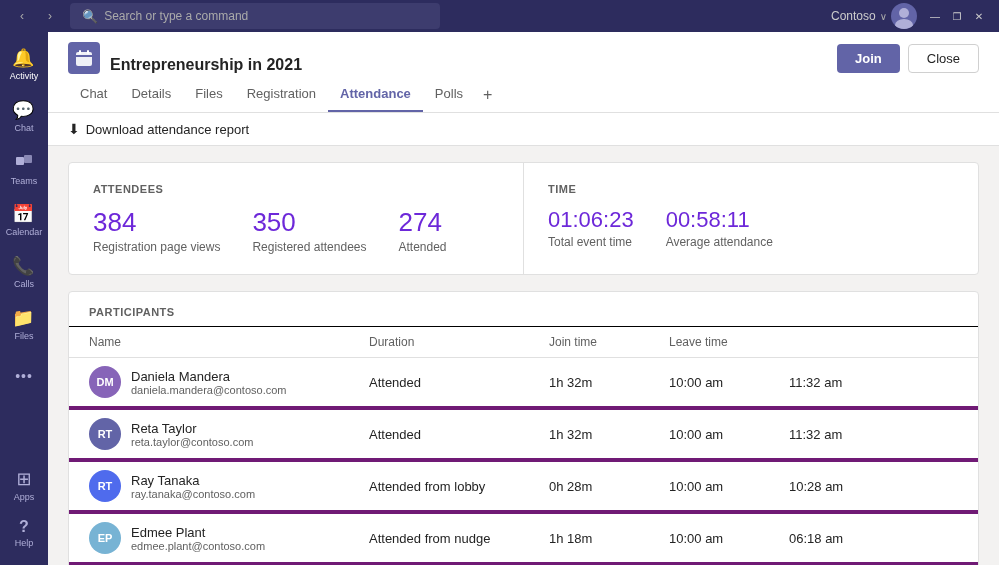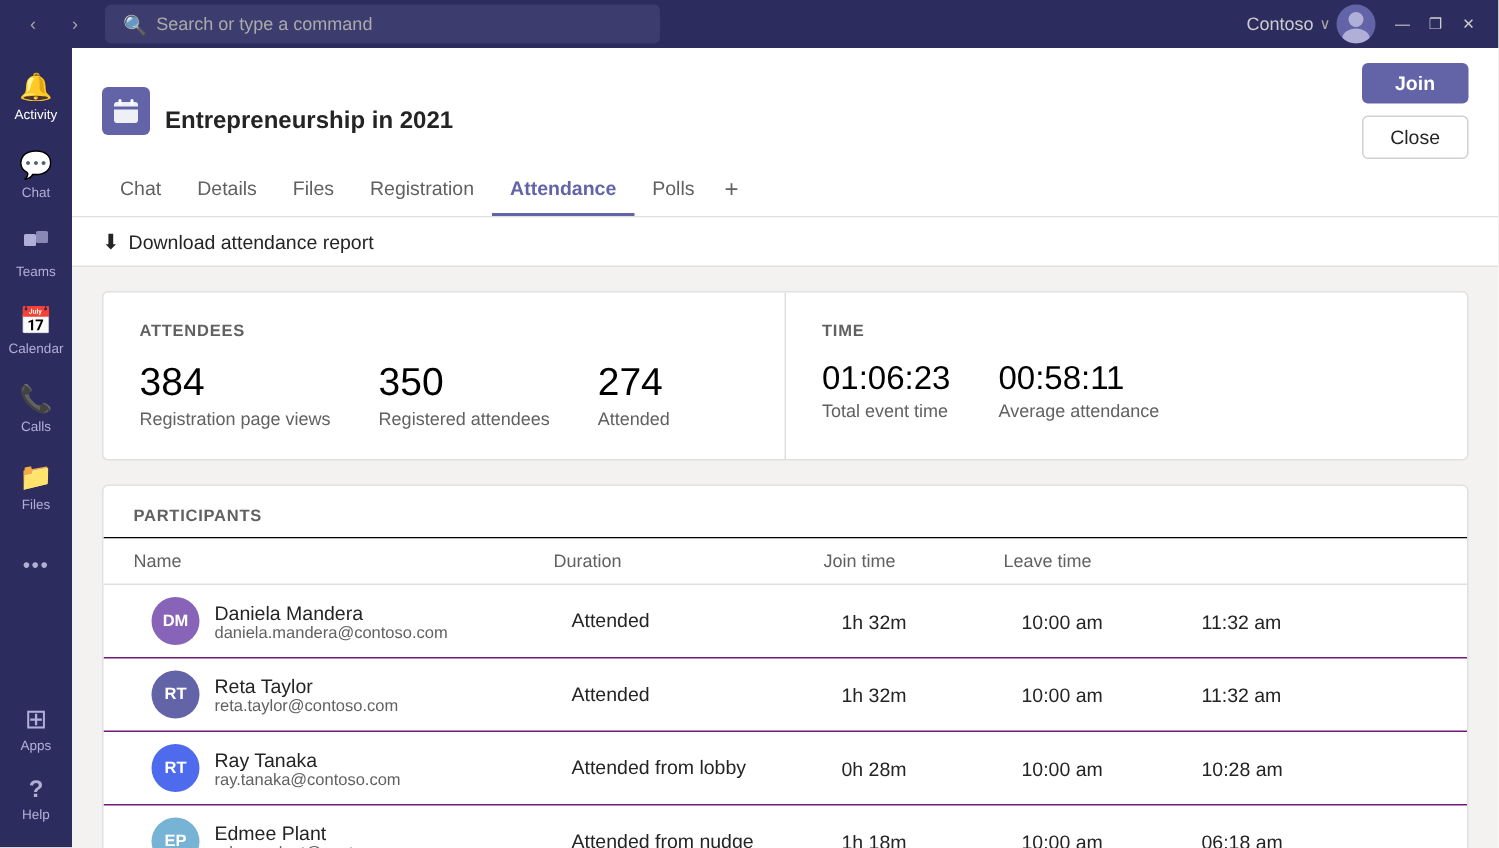--- a/index.html
+++ b/index.html
@@ -105,21 +105,21 @@
     }
     .meeting-title-left { display: flex; align-items: flex-end; gap: 10px; }
     .meeting-icon {
       width: 32px; height: 32px;
       background: #6264a7;
       border-radius: 4px;
       display: flex; align-items: center; justify-content: center;
       color: white; font-size: 16px;
     }
     .meeting-name { font-size: 16px; font-weight: 600; color: #242424; }
-    .meeting-title-right { display: flex; gap: 8px; flex-direction: column; }
+    .meeting-title-right { display: flex; gap: 8px; }
     .btn-join {
       background: #6264a7; color: white; border: none;
       padding: 6px 18px; border-radius: 4px; cursor: pointer;
       font-size: 13px; font-weight: 600;
     }
     .btn-close {
       background: white; color: #242424; border: 1px solid #d0d0d0;
       padding: 6px 18px; border-radius: 4px; cursor: pointer;
       font-size: 13px;
     }
@@ -187,21 +187,21 @@
     .stats-section-title {
       font-size: 11px;
       font-weight: 700;
       color: #616161;
       letter-spacing: 0.5px;
       text-transform: uppercase;
       margin-bottom: 12px;
     }
     .stats-metrics { display: flex; gap: 32px; }
     .metric-item {}
-    .metric-value { font-size: 26px; font-weight: 300; color: #000000; }
+    .metric-value { font-size: 26px; font-weight: 300; color: #6d28d9; }
     .metric-label { font-size: 12px; color: #616161; margin-top: 2px; }
 
     
     .participants-section {
       background: white;
       border-radius: 4px;
       border: 1px solid #e0e0e0;
       overflow: hidden;
     }
     .participants-header {
@@ -221,22 +221,22 @@
       background: white;
     }
     .th {
       font-size: 12px;
       color: #616161;
       font-weight: 400;
     }
     .table-row {
       display: grid;
       grid-template-columns: 280px 180px 120px 120px 120px;
-      padding: 8px 32px;
-      border-bottom: 1px solid #701a75;
+      padding: 8px 20px;
+      border-bottom: 4px solid #701a75;
       align-items: center;
     }
     .participant-cell { display: flex; align-items: center; gap: 10px; }
     .participant-avatar {
       width: 32px; height: 32px; border-radius: 50%;
       display: flex; align-items: center; justify-content: center;
       font-size: 11px; font-weight: 600; color: white;
       flex-shrink: 0; overflow: hidden;
     }
     .participant-info {}

